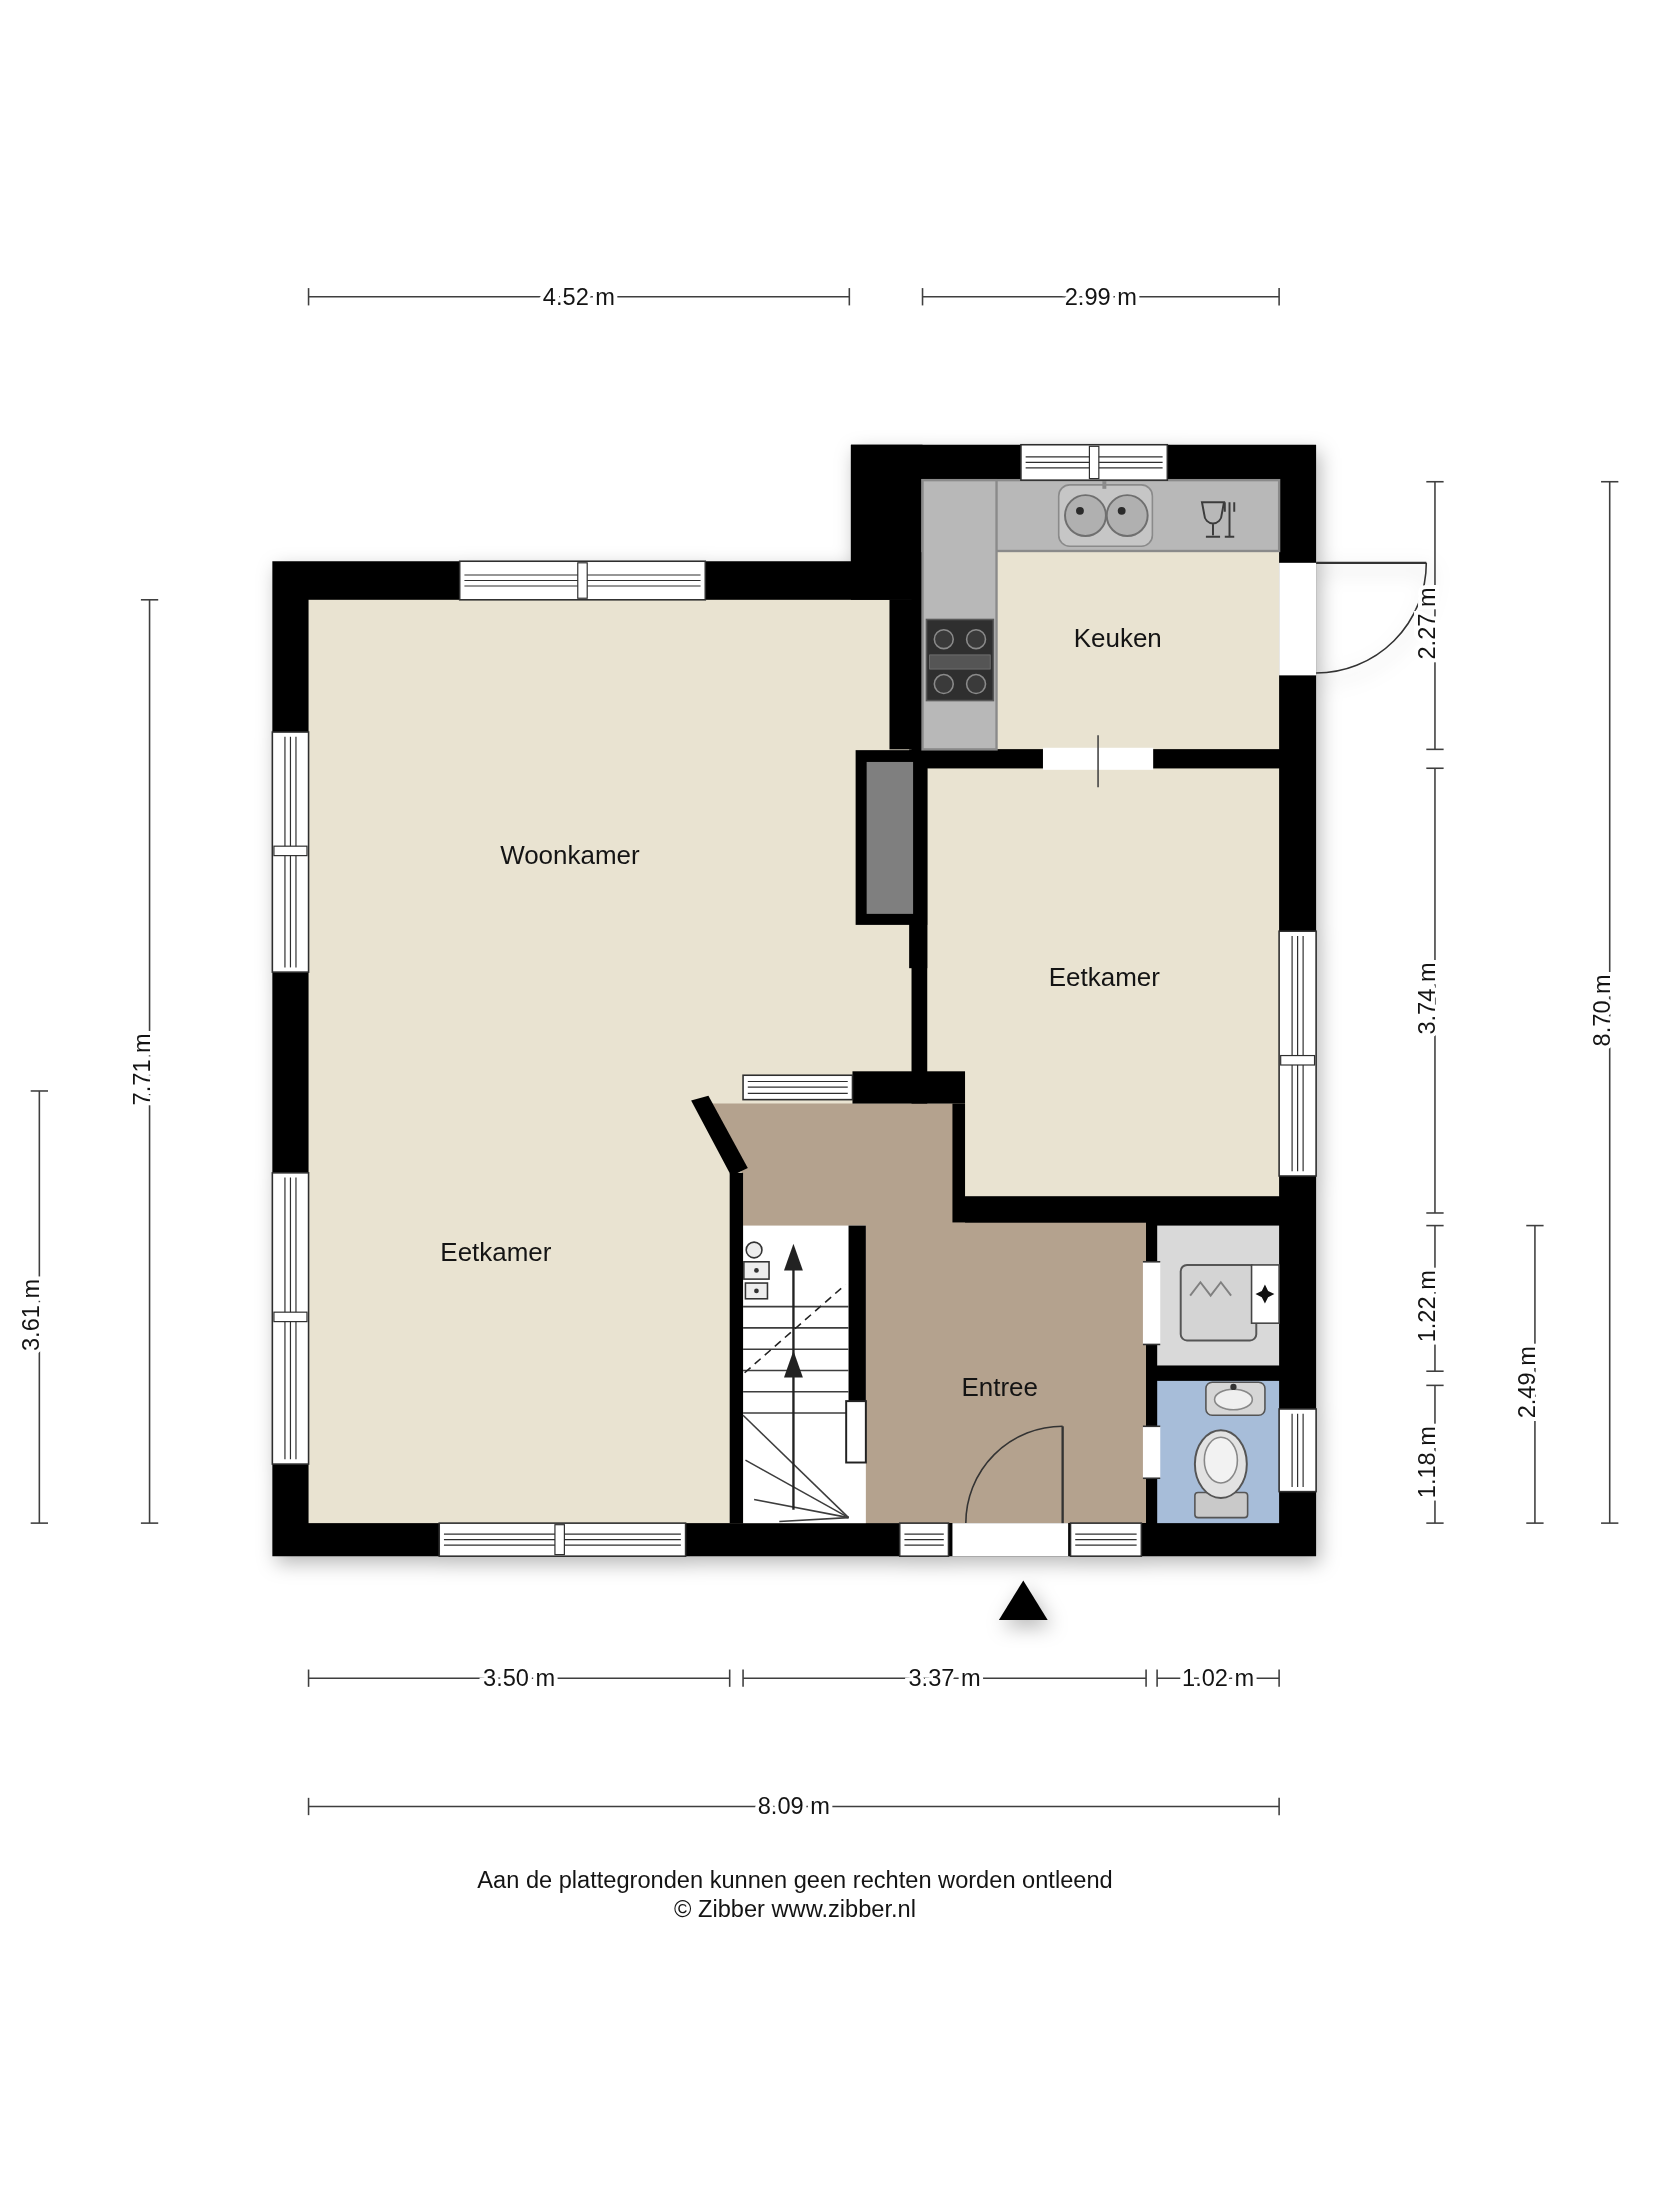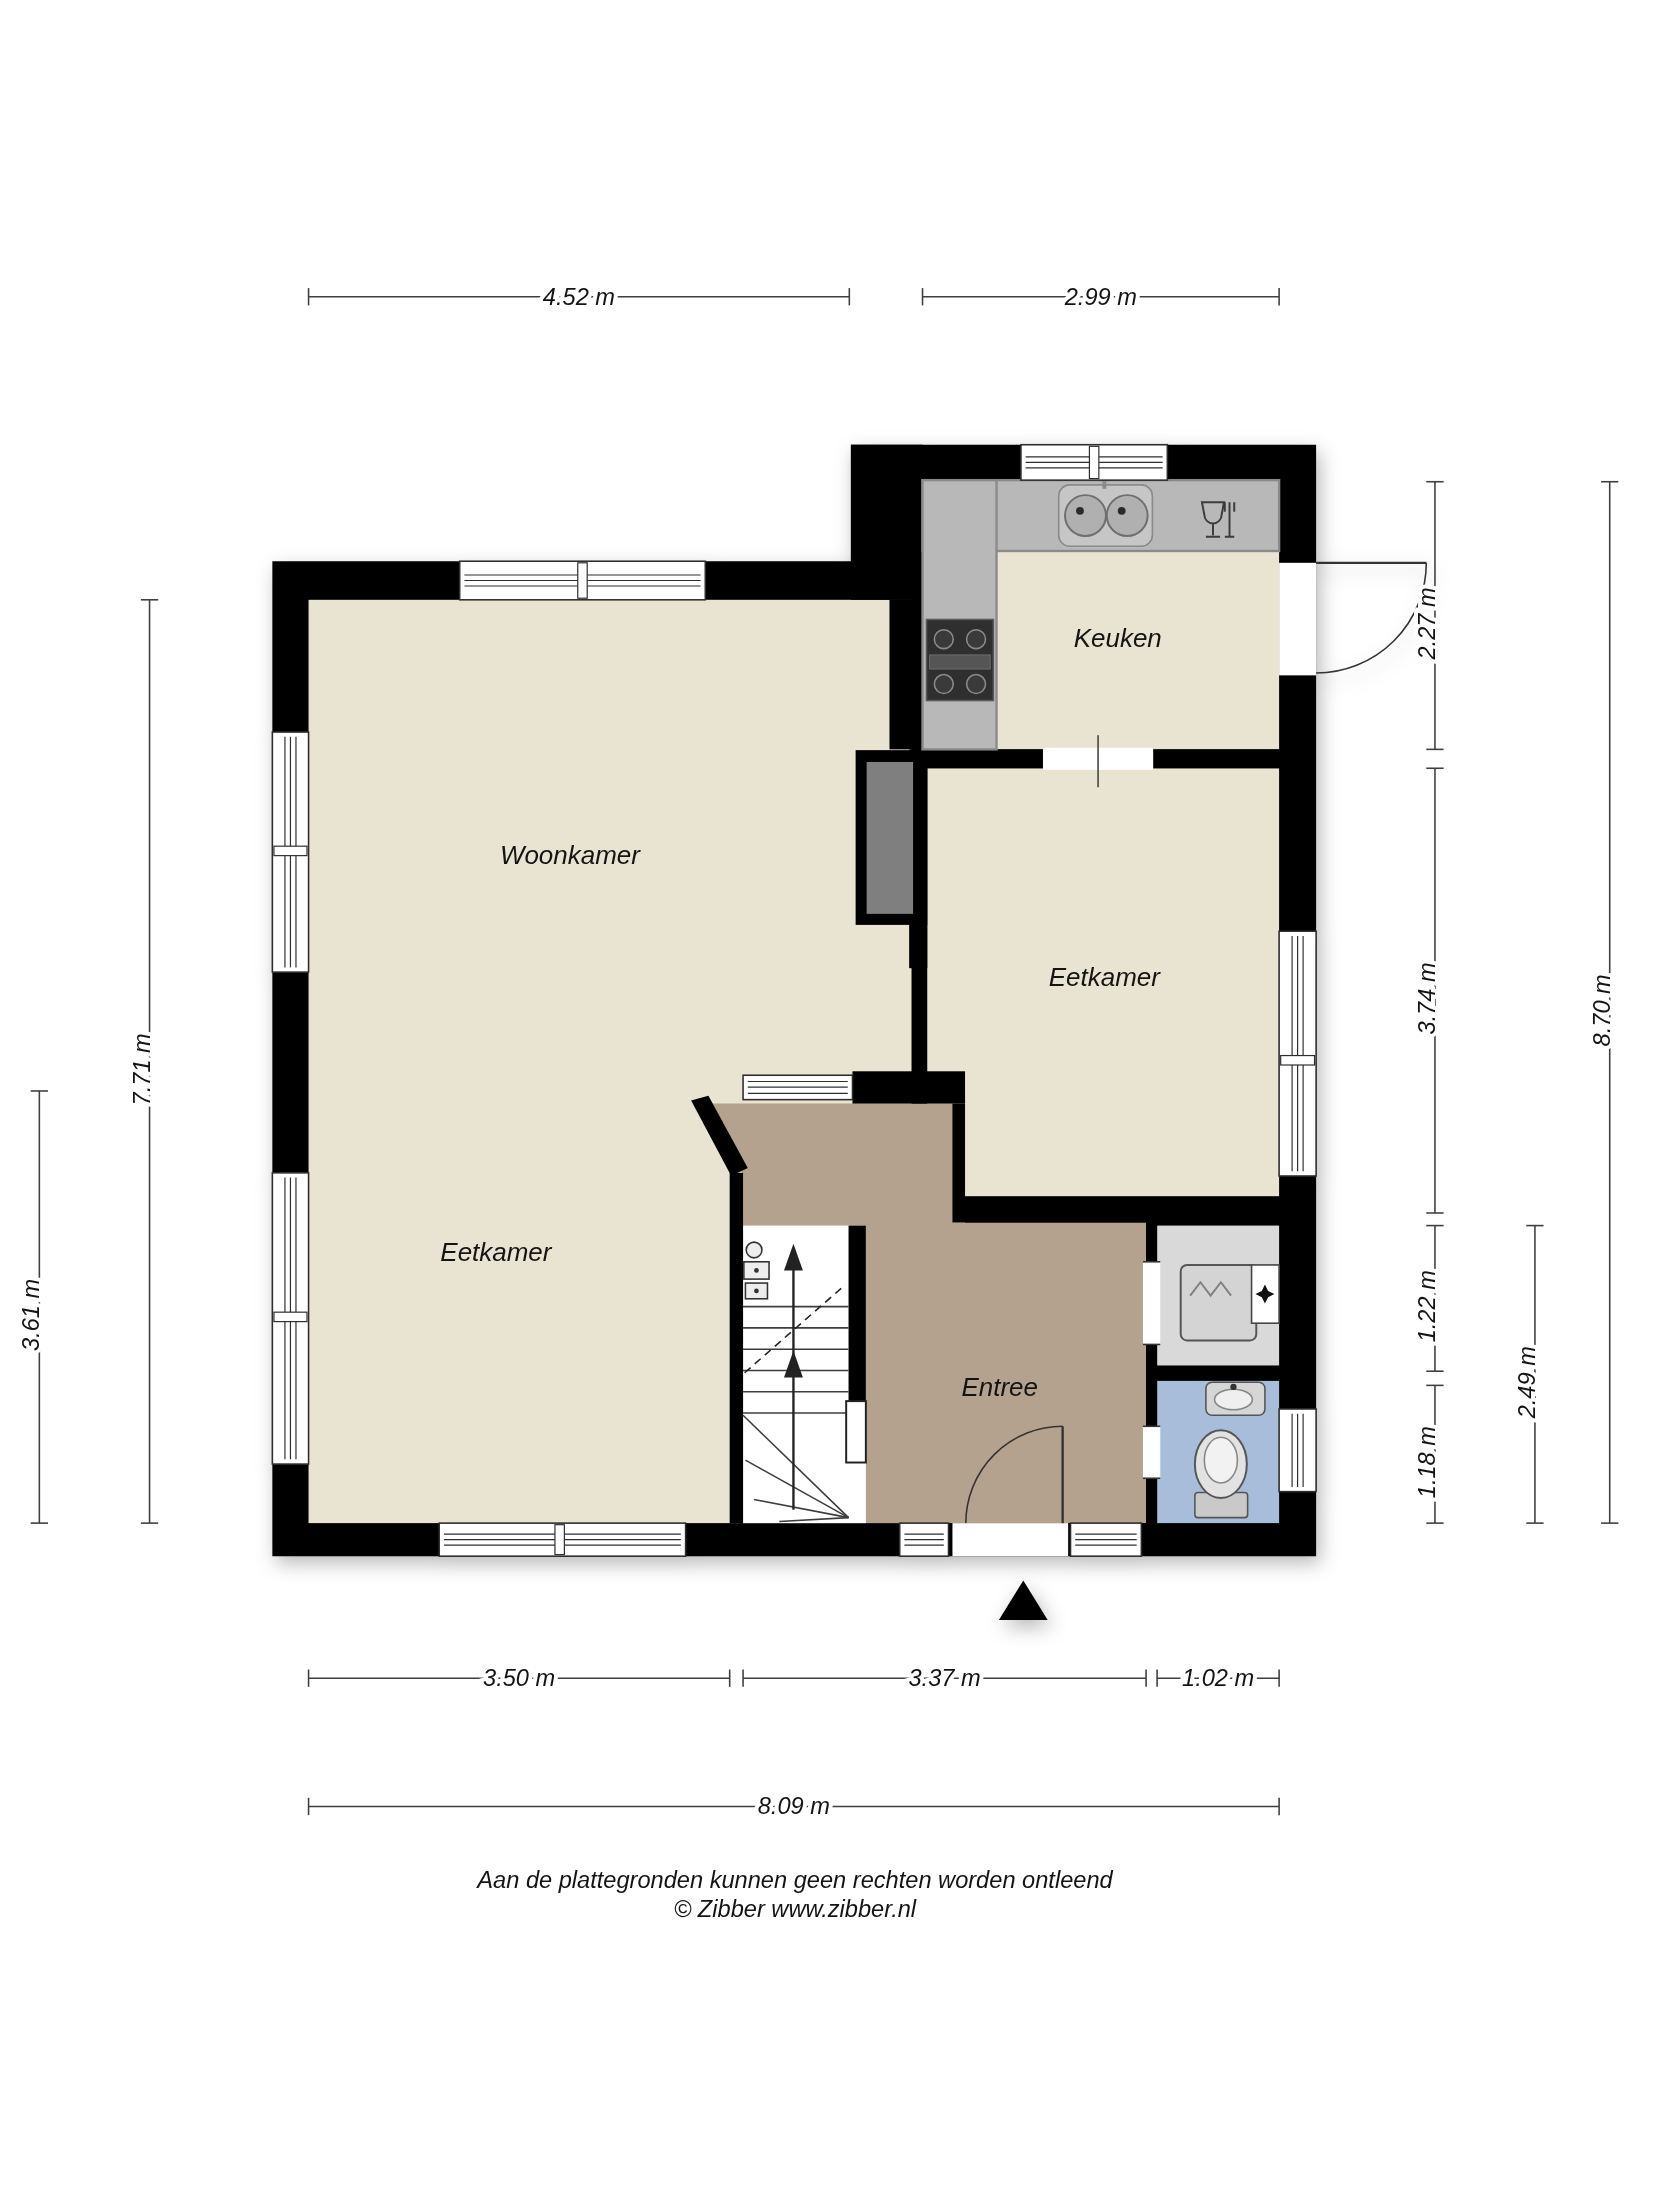--- a/index.html
+++ b/index.html
@@ -1,16 +1,16 @@
 <!DOCTYPE html>
 <html style="font-size:12.6px"><head>
 <meta charset="utf-8">
 <style>
   html,body{margin:0;padding:0;background:#ffffff;}
-  .stage{width:100%;max-width:1654px;margin:0 auto;font-style:italic;}
+  .stage{width:100%;max-width:1654px;margin:0 auto;}
   svg{display:block;width:100%;height:auto;font-family:"Liberation Sans", sans-serif;}
   .building{filter:drop-shadow(5px 9px 12px rgba(0,0,0,0.28));}
   text{font-family:"Liberation Sans", sans-serif;}
 </style>
 </head>
 <body>
 
 <div class="stage">
   <svg id="plan-svg" viewBox="0 0 2100 2800" aria-label="floor plan">
     <g id="building" class="building">

